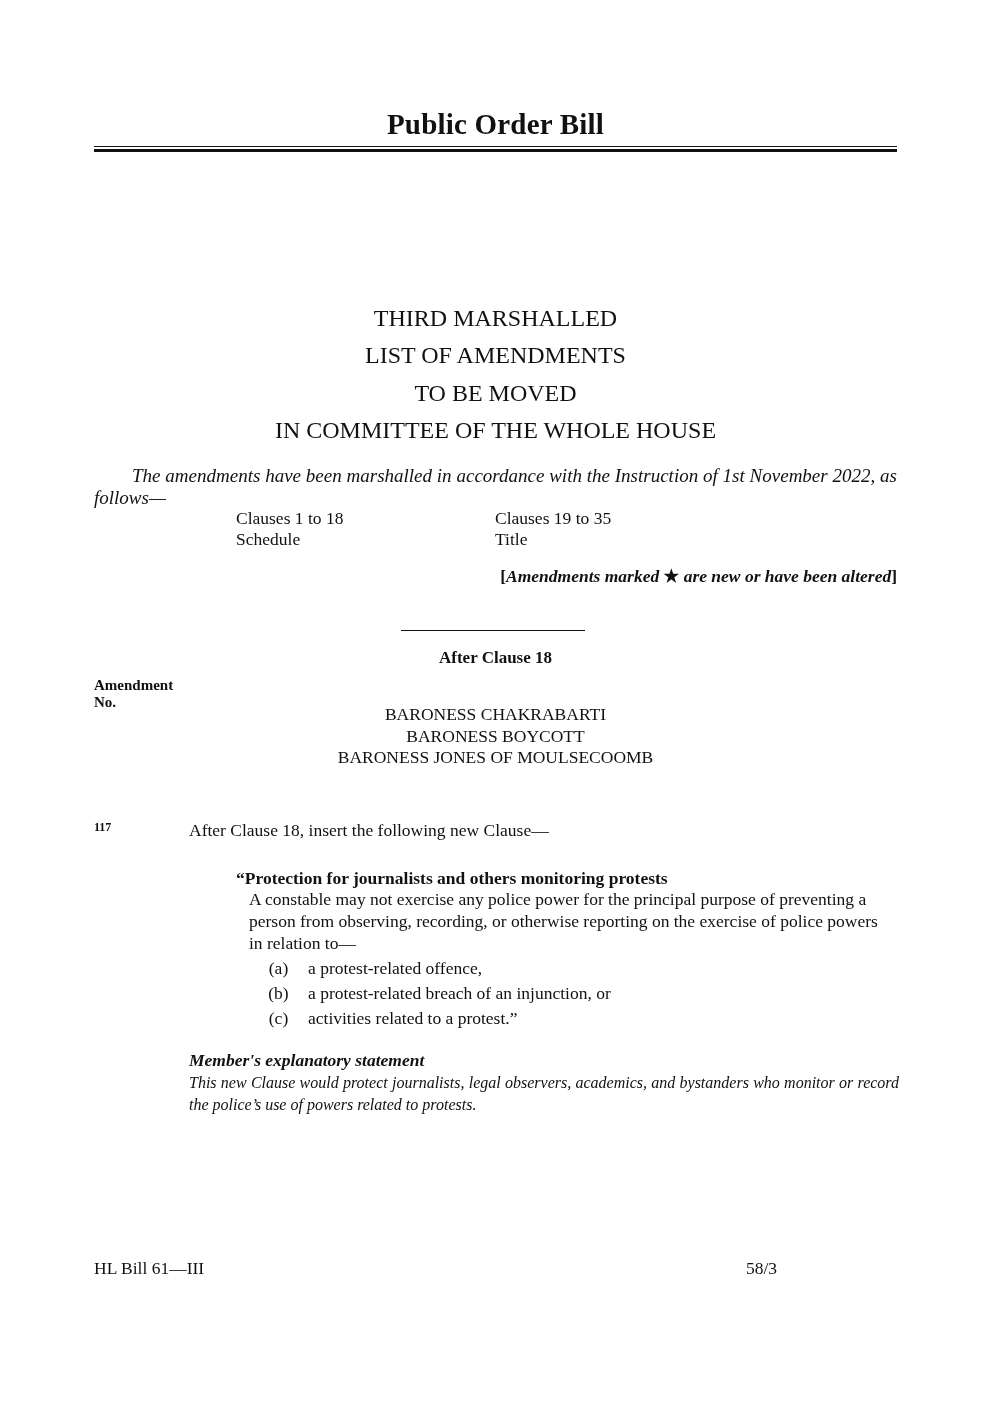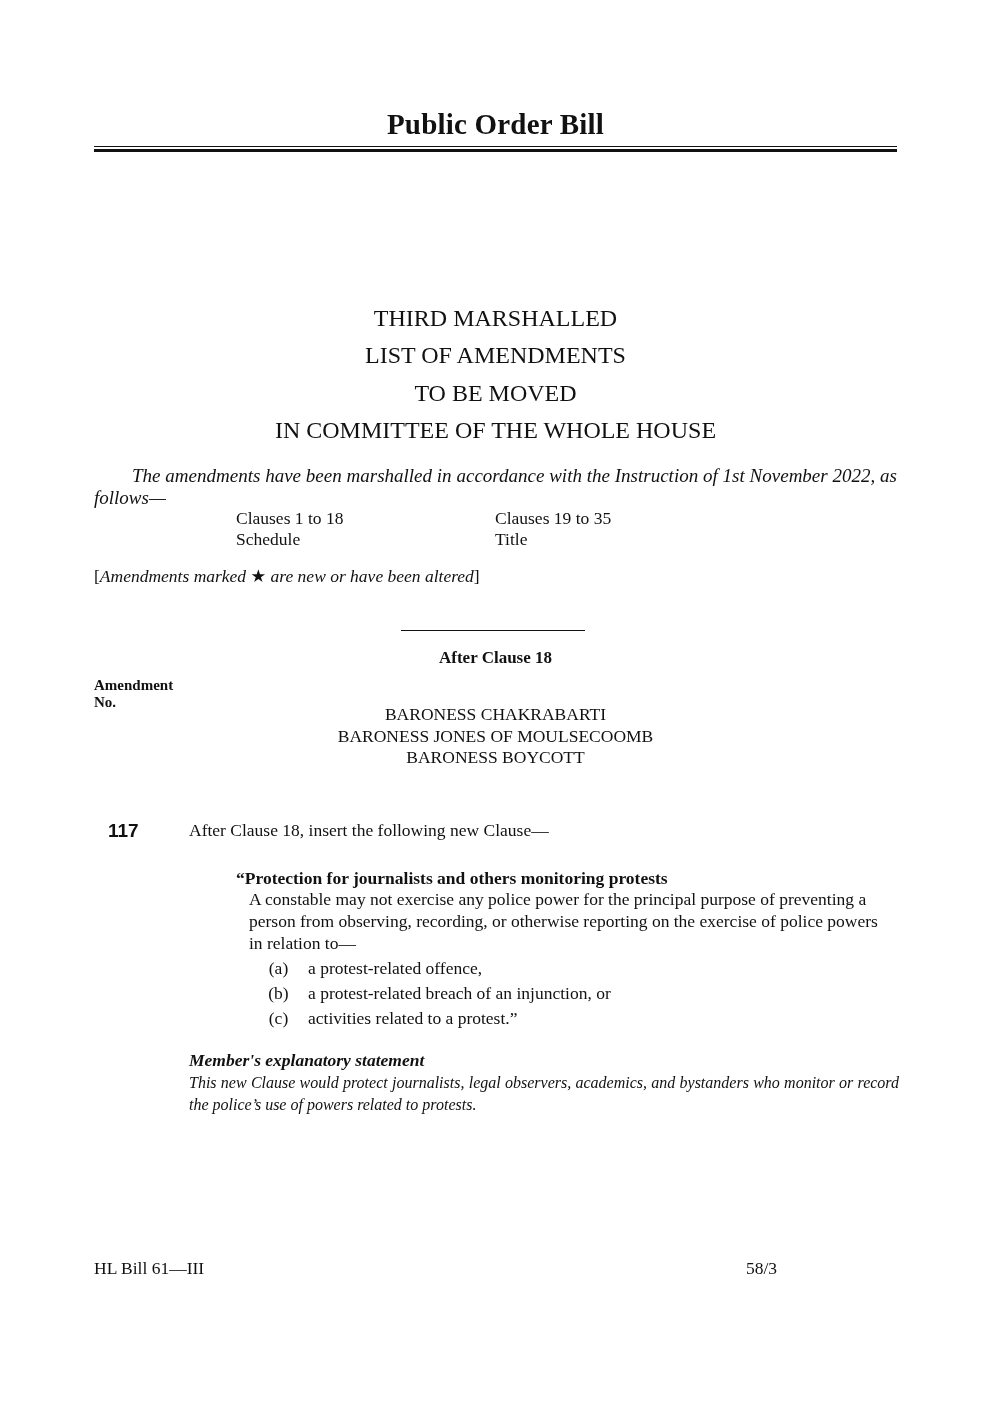--- a/index.html
+++ b/index.html
@@ -26,43 +26,42 @@
   .intro {
     position: absolute; left: 94px; width: 803px; top: 465px;
     font-size: 19px; font-style: italic; line-height: 22px;
     font-family: "Liberation Serif", serif; text-align: justify;
     text-indent: 38px;
   }
   .grid-item {
     position: absolute; font-size: 17.5px; font-family: "Liberation Serif", serif;
   }
   .note {
-    position: absolute; left: 94px; width: 803px; top: 566px; text-align: left;
-    font-size: 17.5px; font-family: "Liberation Serif", serif;
+    position: absolute; left: 94px; width: 803px; top: 566px; text-align: right;
+    font-size: 17.5px; font-family: "Liberation Serif", serif; font-weight: bold;
   }
   .note i { font-style: italic; }
 
   .short-rule { position: absolute; left: 401px; width: 184px; top: 630px; height: 1px; background: #111; }
 
   .amend-label {
     position: absolute; left: 94px; top: 645px; font-size: 15px; font-weight: bold;
     line-height: 17px; font-family: "Liberation Serif", serif; margin-top: 32px;
   }
   .section-title {
     position: absolute; left: 94px; width: 803px; top: 648px; text-align: center;
     font-size: 17px; font-weight: bold; font-family: "Liberation Serif", serif;
   }
   .sponsors {
     position: absolute; left: 94px; width: 803px; top: 704px; text-align: center;
     font-size: 17.5px; line-height: 21.5px; font-family: "Liberation Serif", serif;
   }
   .amend-no {
-    position: absolute; left: 94px; top: 820px; font-size: 19px; font-weight: bold;
-    font-family: Liberation Sans, sans-serif;
-    margin-left: 14px;
+    position: absolute; left: 94px; top: 820px; font-size: 12px; font-weight: bold;
+    font-family: Liberation Serif, serif;
   }
   .instr {
     position: absolute; left: 189px; top: 820px; font-size: 17.5px;
     font-family: "Liberation Serif", serif;
   }
   .clause-title {
     position: absolute; left: 236px; top: 854px; font-size: 17.5px; font-weight: bold;
     font-family: "Liberation Serif", serif;
     margin-top: 14px;
   }
@@ -121,22 +120,22 @@
   <div class="short-rule"></div>
 
   <div class="amend-label">
     <div>Amendment</div>
     <div>No.</div>
   </div>
   <div class="section-title">After Clause 18</div>
 
   <div class="sponsors">
     <div>BARONESS CHAKRABARTI</div>
+    <div>BARONESS BOYCOTT</div>
     <div>BARONESS JONES OF MOULSECOOMB</div>
-    <div>BARONESS BOYCOTT</div>
   </div>
 
   <div class="amend-no">117</div>
   <div class="instr">After Clause 18, insert the following new Clause—</div>
   <div class="clause-title">“Protection for journalists and others monitoring protests</div>
   <div class="clause-body">A constable may not exercise any police power for the principal purpose of preventing a person from observing, recording, or otherwise reporting on the exercise of police powers in relation to—</div>
 
   <div class="para" style="top:958px">
     <span class="lbl">(a)</span>
     <span>a protest-related offence,</span>

